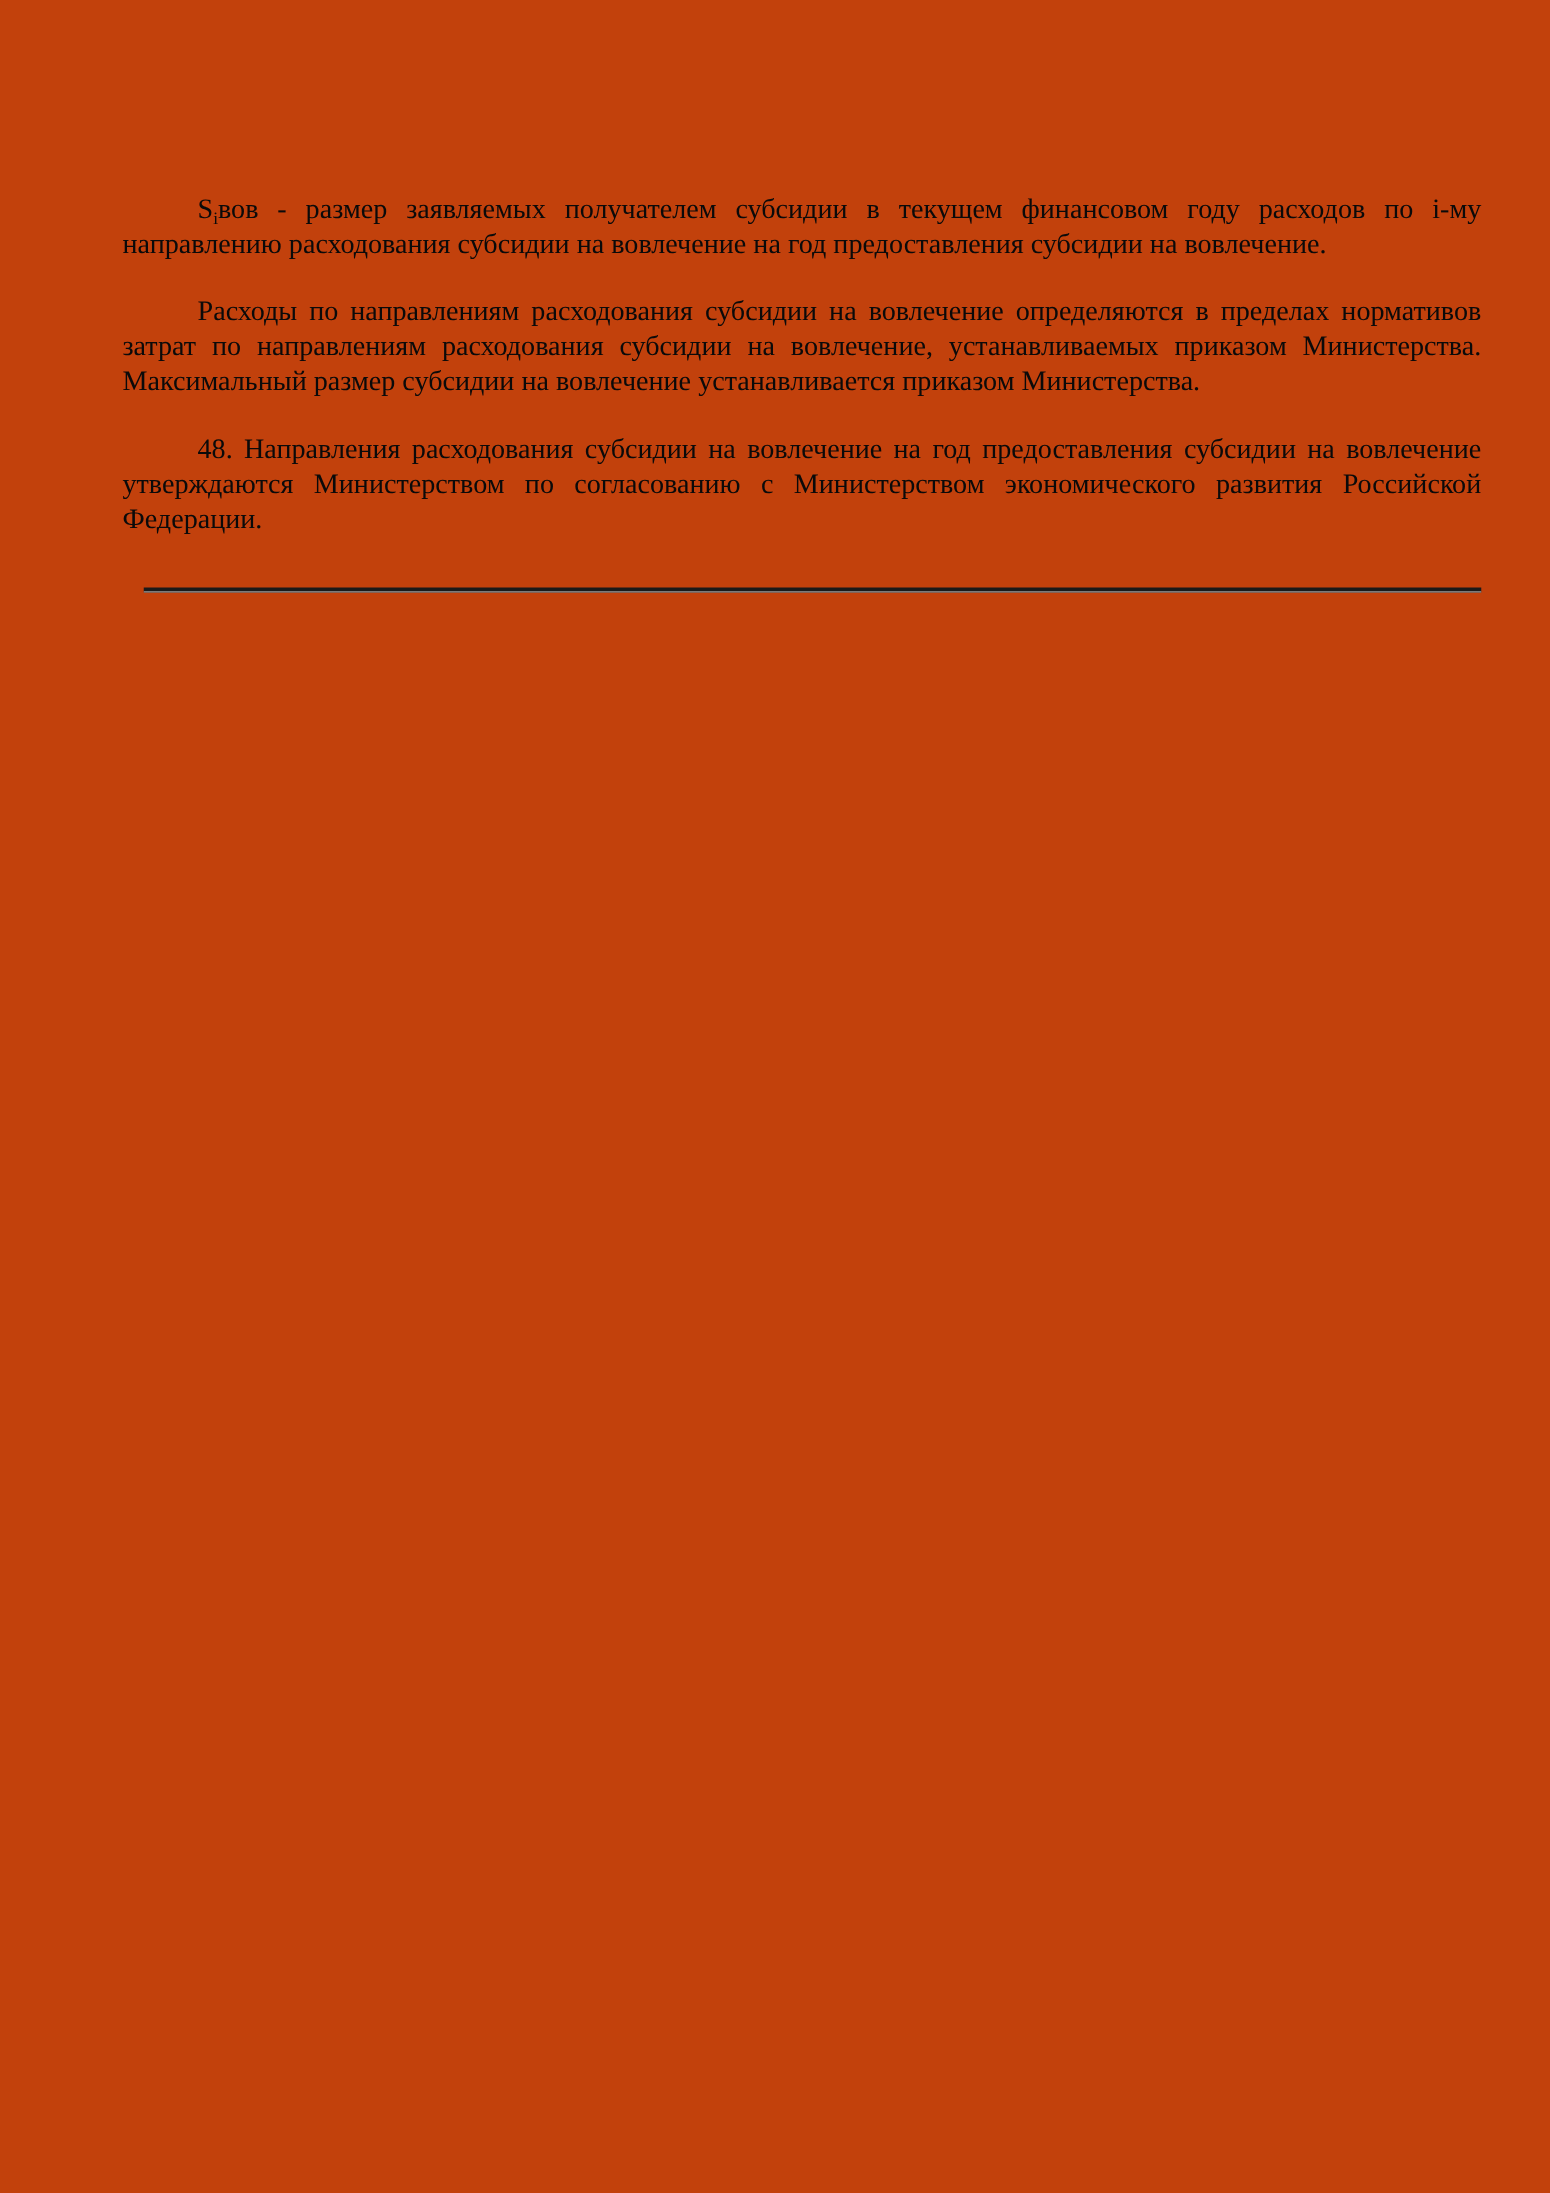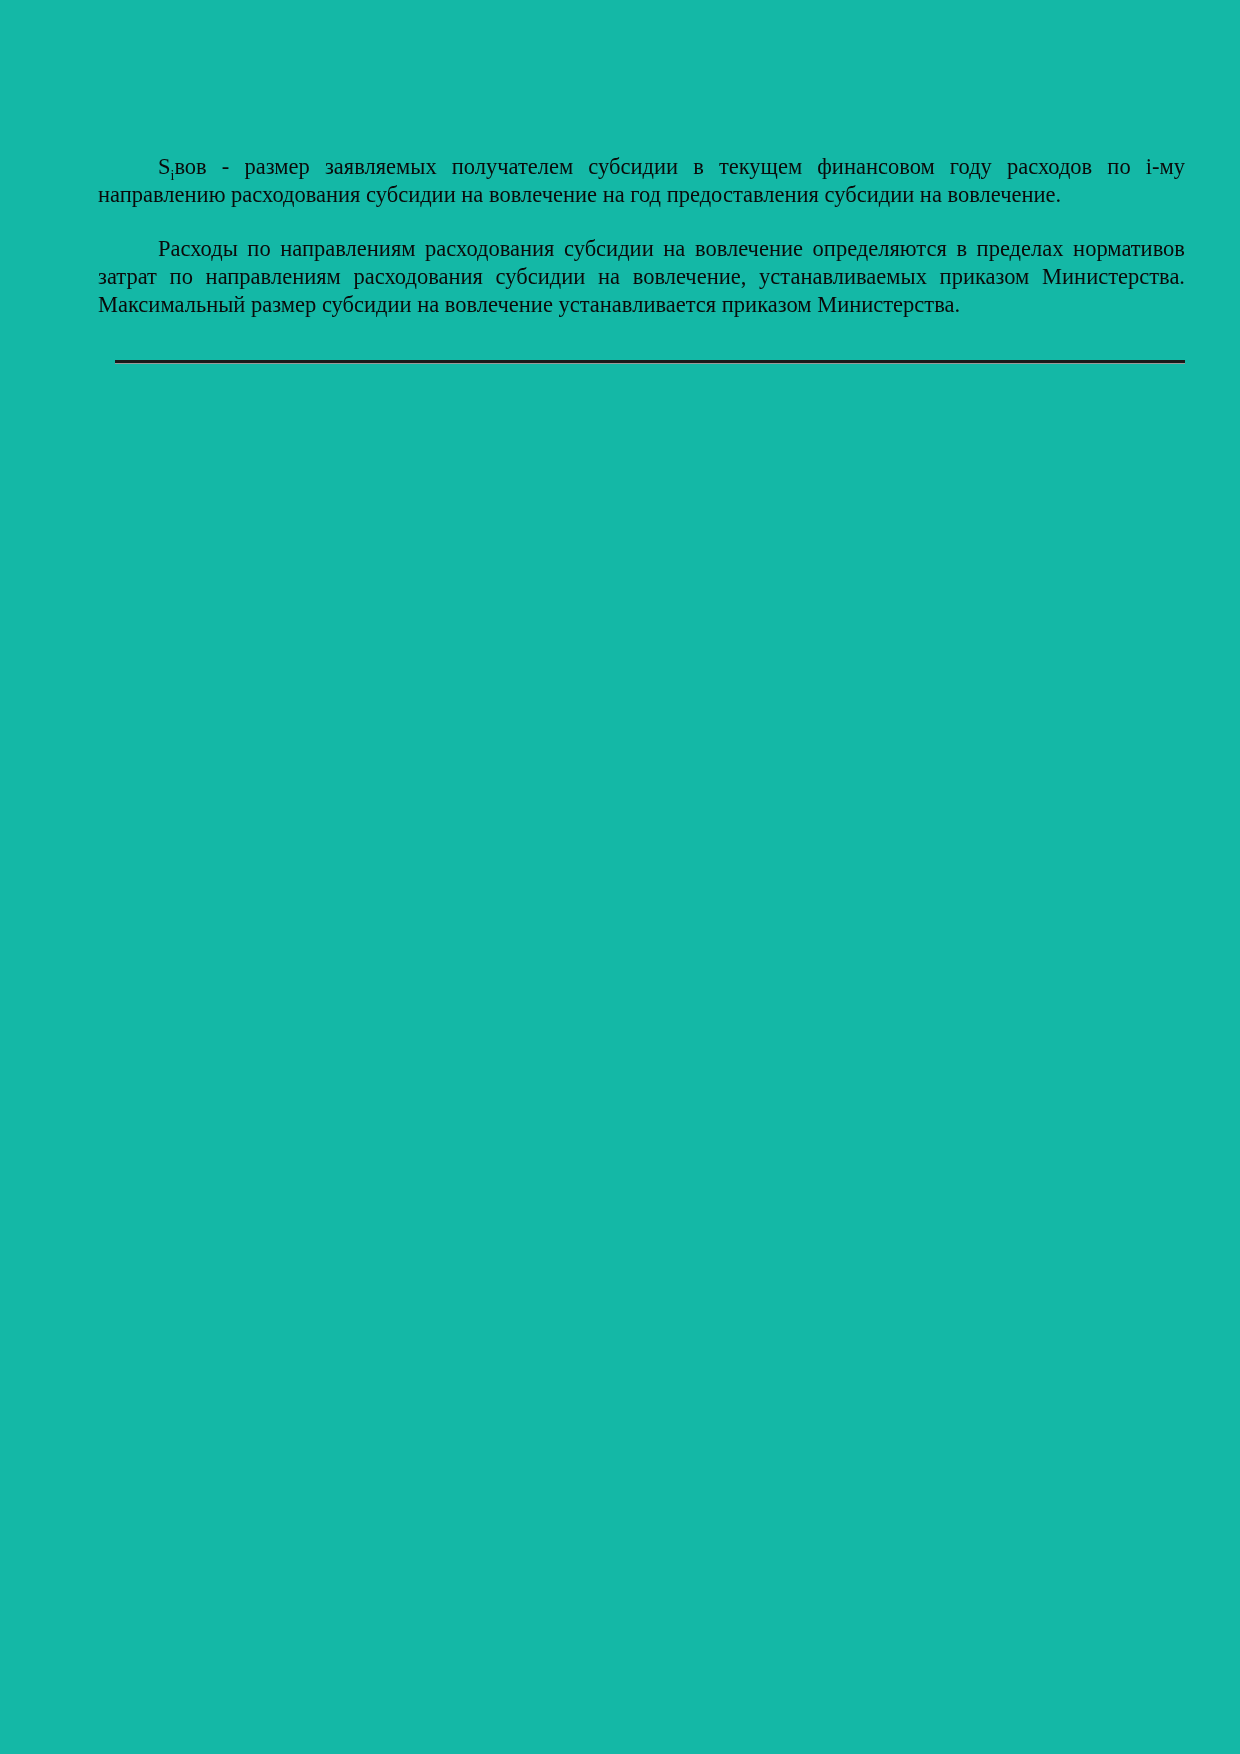--- a/index.html
+++ b/index.html
@@ -5,21 +5,21 @@
 <style>
   html, body {
     margin: 0;
     padding: 0;
     background: #ffffff;
   }
   .page {
     position: relative;
     width: 1240px;
     height: 1754px;
-    background: #14b8a6;
+    background: #c2410c;
     overflow: hidden;
     font-family: "Liberation Serif", "DejaVu Serif", serif;
     color: #0a0a0a;
   }
   .doc-body {
     padding: 153px 55px 0 98px; 
     font-size: 22.5px;
     line-height: 28px;
     text-align: justify;
   }
@@ -43,16 +43,17 @@
 </head>
 <body>
 
 <div class="page">
   <div class="doc-body">
 
     <p><span>S</span><sub class="formula-sub">i</sub><span>вов - размер заявляемых получателем субсидии в текущем финансовом году расходов по i-му направлению расходования субсидии на вовлечение на год предоставления субсидии на вовлечение.</span></p>
 
     <p>Расходы по направлениям расходования субсидии на вовлечение определяются в пределах нормативов затрат по направлениям расходования субсидии на вовлечение, устанавливаемых приказом Министерства. Максимальный размер субсидии на вовлечение устанавливается приказом Министерства.</p>
 
+    <p>48. Направления расходования субсидии на вовлечение на год предоставления субсидии на вовлечение утверждаются Министерством по согласованию с Министерством экономического развития Российской Федерации.</p>
 
     <div class="divider"></div>
   </div>
 </div>
 
 </body></html>

